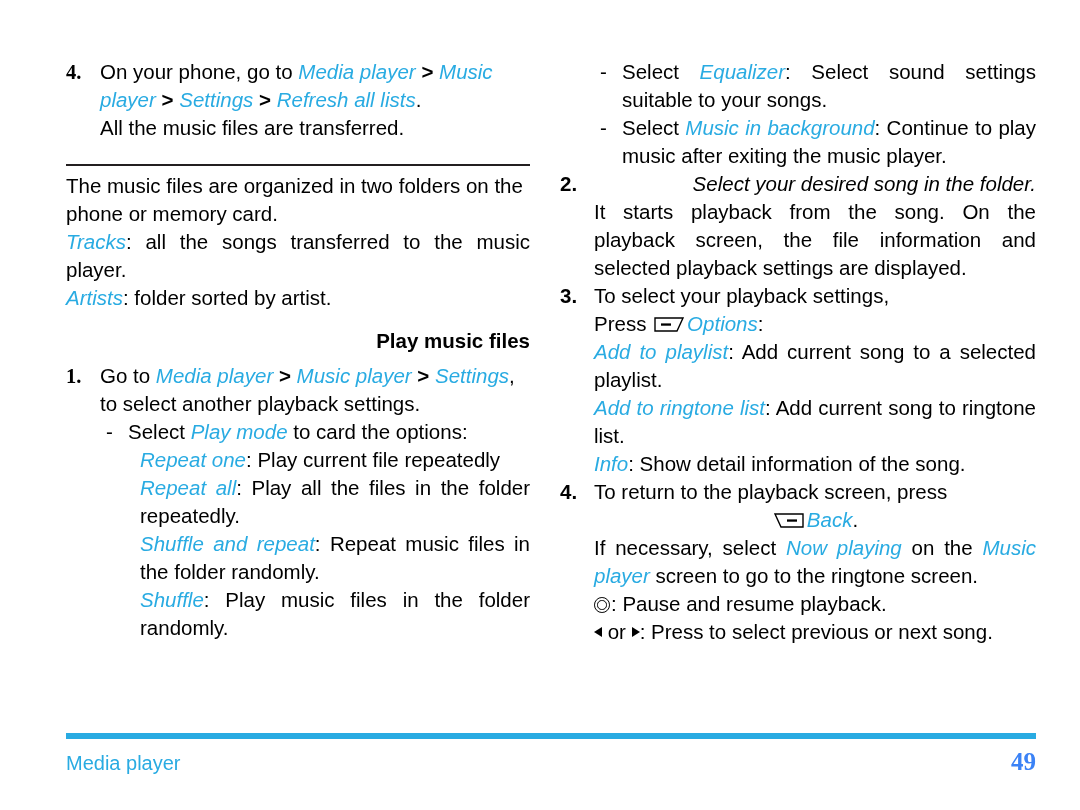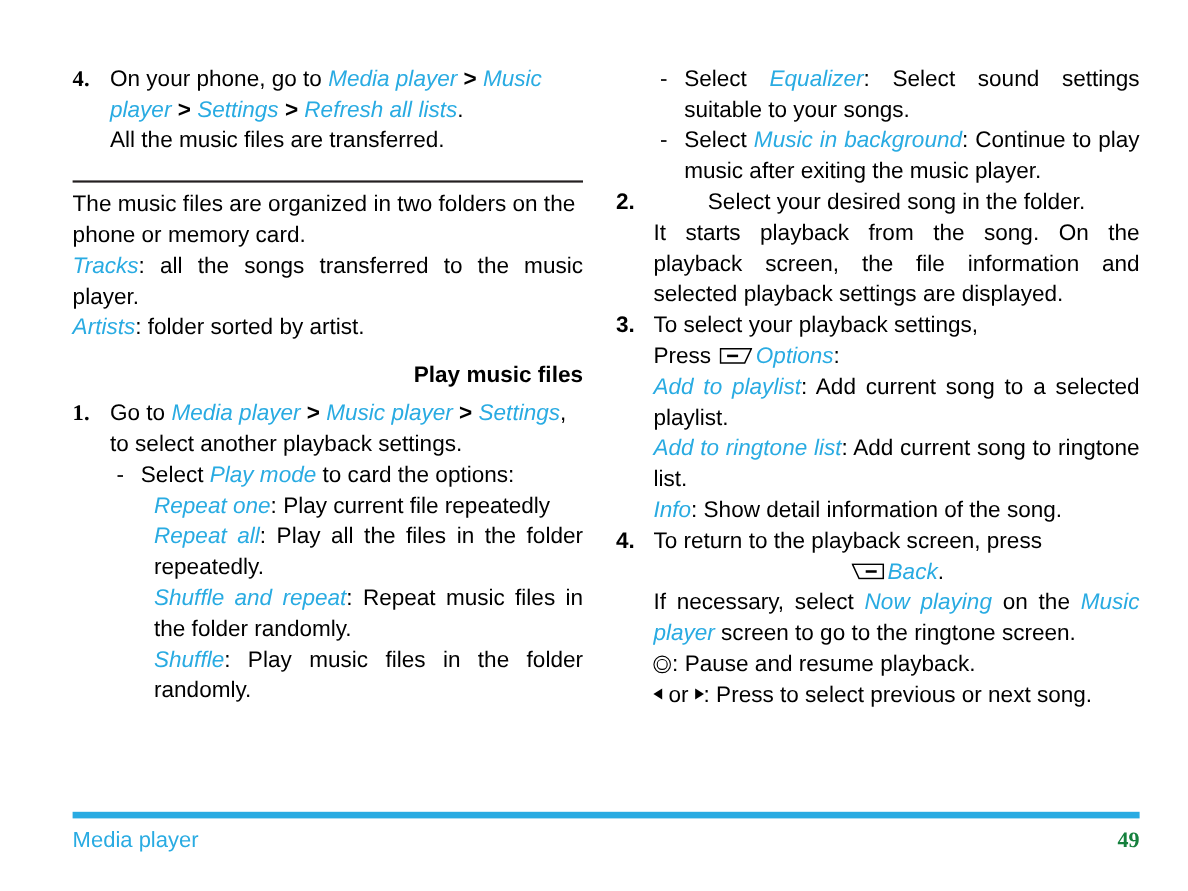--- a/index.html
+++ b/index.html
@@ -169,22 +169,22 @@
     display: flex;
     justify-content: space-between;
     align-items: baseline;
     margin-top: 9px;
   }
   .footer-left {
     font-size: 20px;
     color: #29ABE2;
   }
   .footer-right {
-    font-size: 20px;
-    color: #15803d;
+    font-size: 25px;
+    color: #3b82f6;
     font-weight: bold;
     font-family: "Liberation Serif", serif;
   }
 </style>
 </head>
 <body>
 
 <div class="page">
 
   <div class="columns">
@@ -230,21 +230,21 @@
       <div class="p dash-item indent-2">
         <span class="dash">-</span><span>Select </span><span class="bi">Equalizer</span><span>: Select sound settings suitable to your songs.</span>
       </div>
 
       <div class="p dash-item indent-2">
         <span class="dash">-</span><span>Select </span><span class="bi">Music in background</span><span>: Continue to play music after exiting the music player.</span>
       </div>
 
       <div class="p num-item">
         <span class="num sans">2.</span>
-          <span class="nojust" style="display:block;text-align:center;">Select your desired song in the folder.</span>
+          <span class="nojust" style="display:block;text-align:right;font-style:italic;">Select your desired song in the folder.</span>
         <span style="display:block;">It starts playback from the song. On the playback screen, the file information and selected playback settings are displayed.</span>
       </div>
 
       <div class="p num-item nojust">
         <span class="num sans">3.</span><span>To select your playback settings,</span>
         <div><span>Press </span><span class="softkey"><svg width="30" height="15" viewBox="0 0 30 15">
                 <path d="M1,1 H23 L29,1 L23,14 H1 Z" fill="none" stroke="#000" stroke-width="1.4"></path>
                 <rect x="7" y="6.4" width="10" height="2.3" fill="#000"></rect>
               </svg></span><span class="bi">Options</span><span>:</span></div>
       </div>

